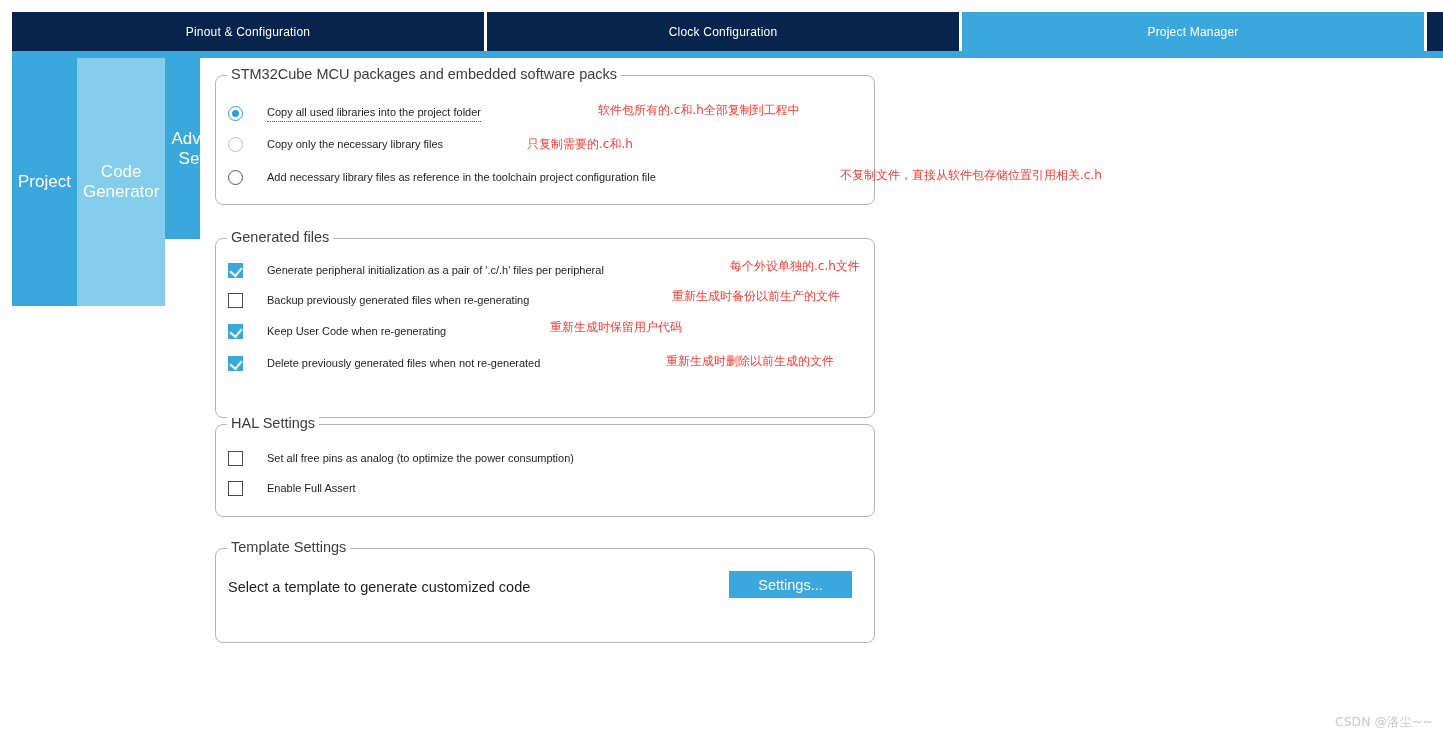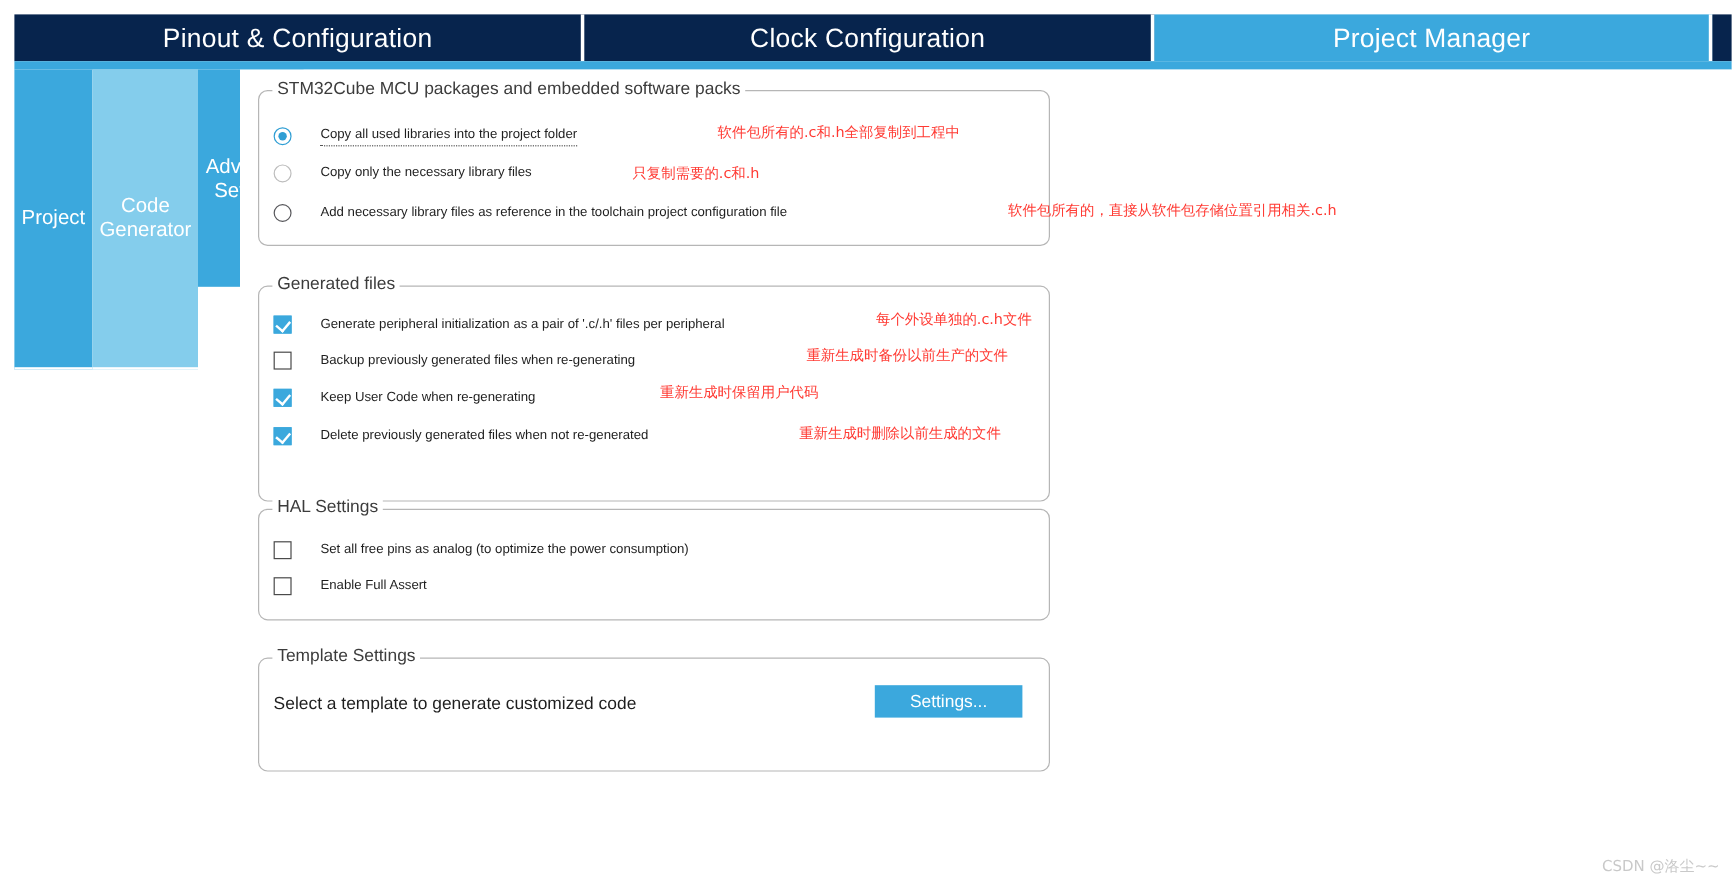--- a/index.html
+++ b/index.html
@@ -23,21 +23,21 @@
     left: 12px;
     top: 12px;
     width: 1431px;
     height: 39px;
     display: flex;
     align-items: stretch;
   }
   .tab {
     background: #07244d;
     color: #ffffff;
-    font-size: 22px;
+    font-size: 12px;
     display: flex;
     align-items: center;
     justify-content: center;
     border-right: 3px solid #ffffff;
     letter-spacing: 0.2px;
     cursor: pointer;
     white-space: nowrap;
     overflow: hidden;
     text-align: center;
   }
@@ -330,19 +330,19 @@
     <div id="template-text">Select a template to generate customized code</div>
     <div id="settings-button">
       <span>Settings...</span>
     </div>
   </div>
 
 </div>
 
 <div class="annot" style="left:598px; top:102px;">软件包所有的.c和.h全部复制到工程中</div>
 <div class="annot" style="left:527px; top:136px;">只复制需要的.c和.h</div>
-<div class="annot" style="left:840px; top:167px;">软件包所有的，直接从软件包存储位置引用相关.c.h</div>
+<div class="annot" style="left:840px; top:167px;">不复制文件，直接从软件包存储位置引用相关.c.h</div>
 <div class="annot" style="left:730px; top:258px;">每个外设单独的.c.h文件</div>
 <div class="annot" style="left:672px; top:288px;">重新生成时备份以前生产的文件</div>
 <div class="annot" style="left:550px; top:319px;">重新生成时保留用户代码</div>
 <div class="annot" style="left:666px; top:353px;">重新生成时删除以前生成的文件</div>
 
 <div id="watermark">CSDN @洛尘~~</div>
 
 </body></html>

